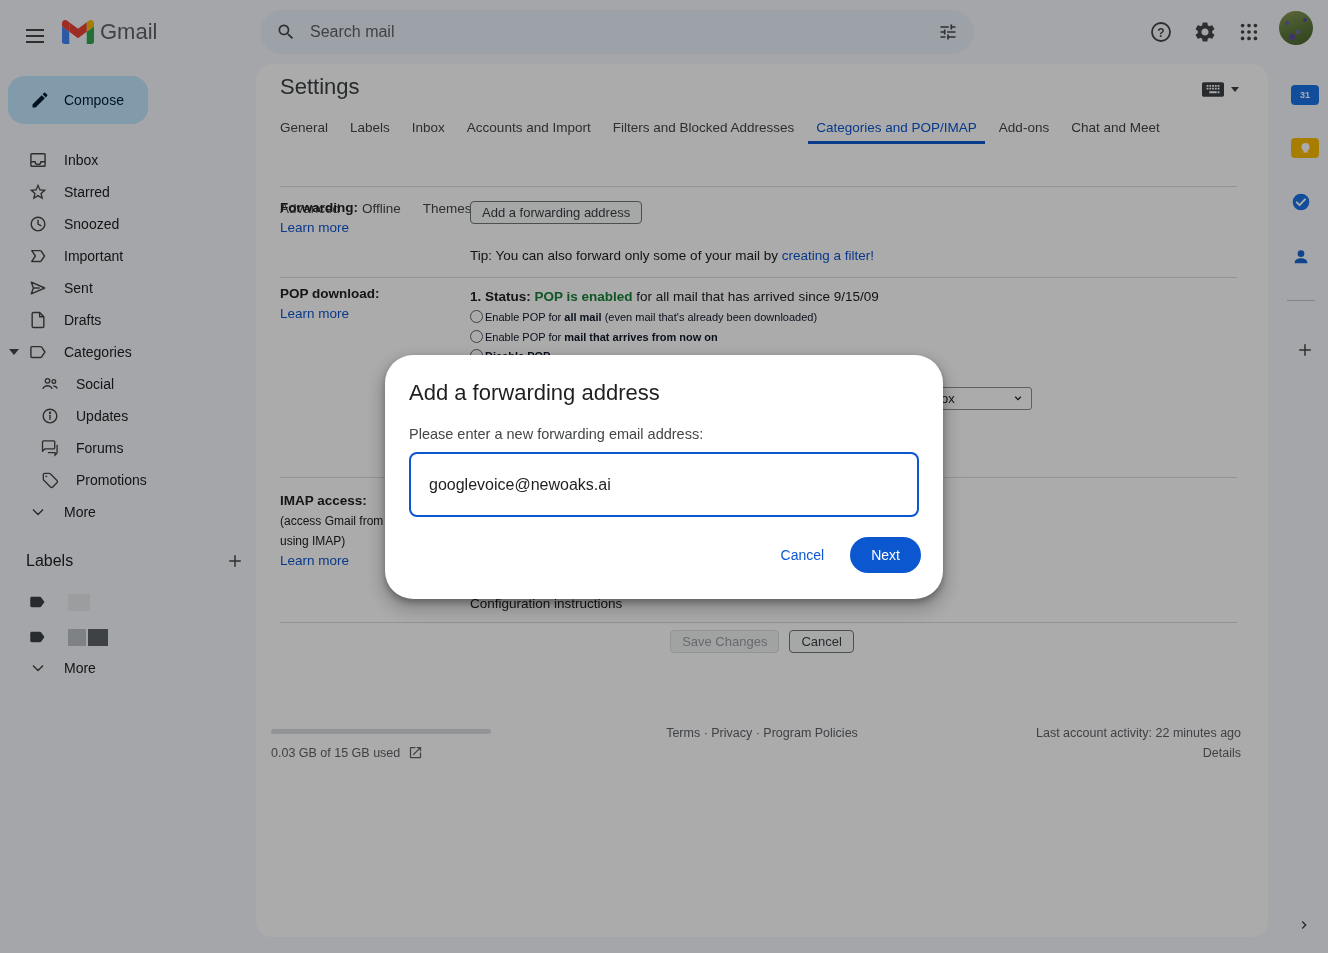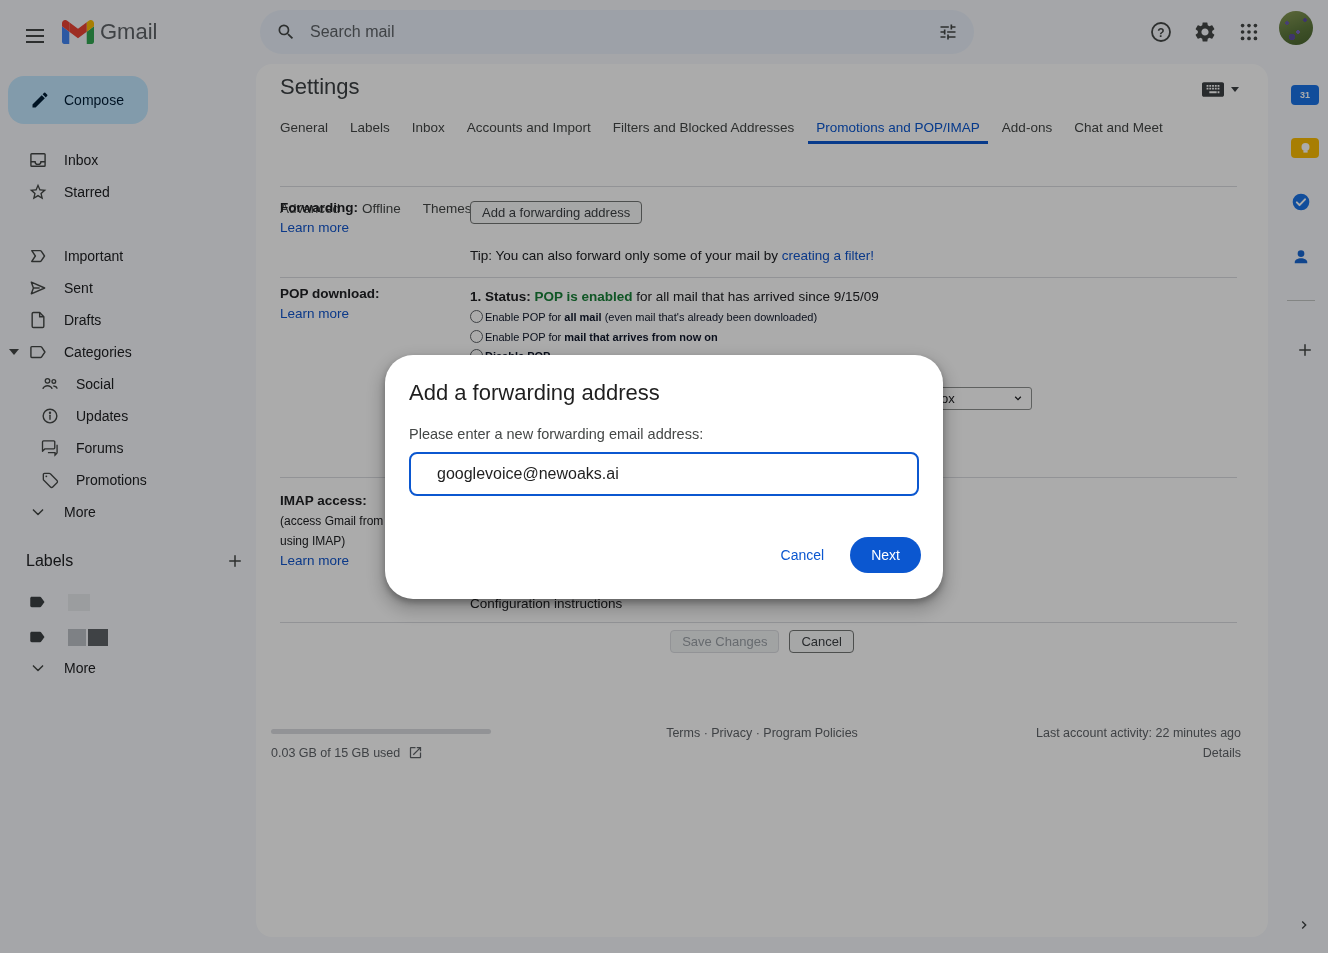--- a/index.html
+++ b/index.html
@@ -57,22 +57,22 @@
   .ftr{font-size:12.5px;color:#5f6368;}
   #storage-bar{position:absolute;left:271px;top:729px;width:220px;height:5px;border-radius:3px;background:#dadce0;}
   
   .rail-ic{position:absolute;left:1291px;width:28px;height:20px;}
   
   #scrim{position:absolute;left:0;top:0;width:1328px;height:953px;background:rgba(0,0,0,0.33);z-index:20;}
   #dialog{position:absolute;left:385px;top:355px;width:558px;height:244px;background:#fff;border-radius:28px;z-index:30;
           box-shadow:0 8px 14px 6px rgba(0,0,0,.15),0 4px 6px rgba(0,0,0,.30);}
   #dlg-title{position:absolute;left:24px;top:25px;font-size:22px;color:#1f1f1f;}
   #dlg-label{position:absolute;left:24px;top:71px;font-size:14.5px;color:#444746;}
-  #dlg-input{position:absolute;left:24px;top:97px;width:510px;height:44px;box-sizing:border-box;border:2px solid #0b57d0;
-             border-radius:8px;font-size:16px;color:#1f1f1f;padding:0 26px;outline:none;font-family:inherit;background:#fff;}
+  #dlg-input{position:absolute;left:24px;top:97px;width:510px;height:65px;box-sizing:border-box;border:2px solid #0b57d0;
+             border-radius:8px;font-size:16px;color:#1f1f1f;padding:0 18px;outline:none;font-family:inherit;background:#fff;}
   #dlg-actions{position:absolute;top:182px;right:22px;display:flex;align-items:center;gap:26px;z-index:31;}
   #dlg-cancel{font-size:14px;font-weight:500;color:#0b57d0;cursor:pointer;}
   #dlg-next{height:36px;padding:0 21px;border-radius:18px;background:#0b57d0;color:#fff;font-size:14px;font-weight:500;
             display:flex;align-items:center;border:none;font-family:inherit;cursor:pointer;}
 </style>
 </head>
 <body>
 
 <div id="stage">
 
@@ -141,20 +141,27 @@
         <path d="M3.5 14h5c0 1.9 1.6 3.2 3.5 3.2s3.5-1.3 3.5-3.2h5"></path>
       </svg>
     <span>Inbox</span>
   </div>
   <div class="nav-item" style="top:176px;">
     <svg class="ni" viewBox="0 0 24 24" fill="#444746">
         <path d="M22 9.24l-7.19-.62L12 2 9.19 8.63 2 9.24l5.46 4.73L5.82 21 12 17.27 18.18 21l-1.63-7.03L22 9.24zM12 15.4l-3.76 2.27 1-4.28-3.32-2.88 4.38-.38L12 6.1l1.71 4.04 4.38.38-3.32 2.88 1 4.28L12 15.4z"></path>
       </svg>
     <span>Starred</span>
   </div>
+  <div class="nav-item" style="top:208px;">
+    <svg class="ni" viewBox="0 0 24 24" fill="none" stroke="#444746" stroke-width="1.7">
+        <circle cx="12" cy="12" r="8.2"></circle>
+        <path d="M12 7.5V12l3.4 2" stroke-linecap="round"></path>
+      </svg>
+    <span>Snoozed</span>
+  </div>
   <div class="nav-item" style="top:240px;">
     <svg class="ni" viewBox="0 0 24 24" fill="none" stroke="#444746" stroke-width="1.7">
         <path d="M4.5 18.5h9.9c.6 0 1.15-.3 1.47-.76L19.8 12l-3.93-5.74a1.8 1.8 0 0 0-1.47-.76H4.5L8.86 12 4.5 18.5z" stroke-linejoin="round"></path>
       </svg>
     <span>Important</span>
   </div>
   <div class="nav-item" style="top:272px;">
     <svg class="ni" viewBox="0 0 24 24" fill="none" stroke="#444746" stroke-width="1.7">
         <path d="M4 5l16 7L4 19l2.5-7L4 5z" stroke-linejoin="round"></path>
         <path d="M6.5 12H14"></path>
@@ -249,21 +256,21 @@
       </svg>
     <span style="width:0;height:0;border-left:4px solid transparent;border-right:4px solid transparent;border-top:5px solid #3c4043;display:inline-block;"></span>
   </div>
 
   <div class="tabs" style="left:272px;top:114px;">
     <span class="tab">General</span>
     <span class="tab">Labels</span>
     <span class="tab">Inbox</span>
     <span class="tab">Accounts and Import</span>
     <span class="tab">Filters and Blocked Addresses</span>
-    <span class="tab active">Promotions and POP/IMAP</span>
+    <span class="tab active">Categories and POP/IMAP</span>
     <span class="tab">Add-ons</span>
     <span class="tab">Chat and Meet</span>
   </div>
   <div class="tabs" style="left:272px;top:167px;margin-top:28px;">
     <span class="tab">Advanced</span>
     <span class="tab">Offline</span>
     <span class="tab">Themes</span>
   </div>
   <div class="hr" style="top:186px;"></div>
 

